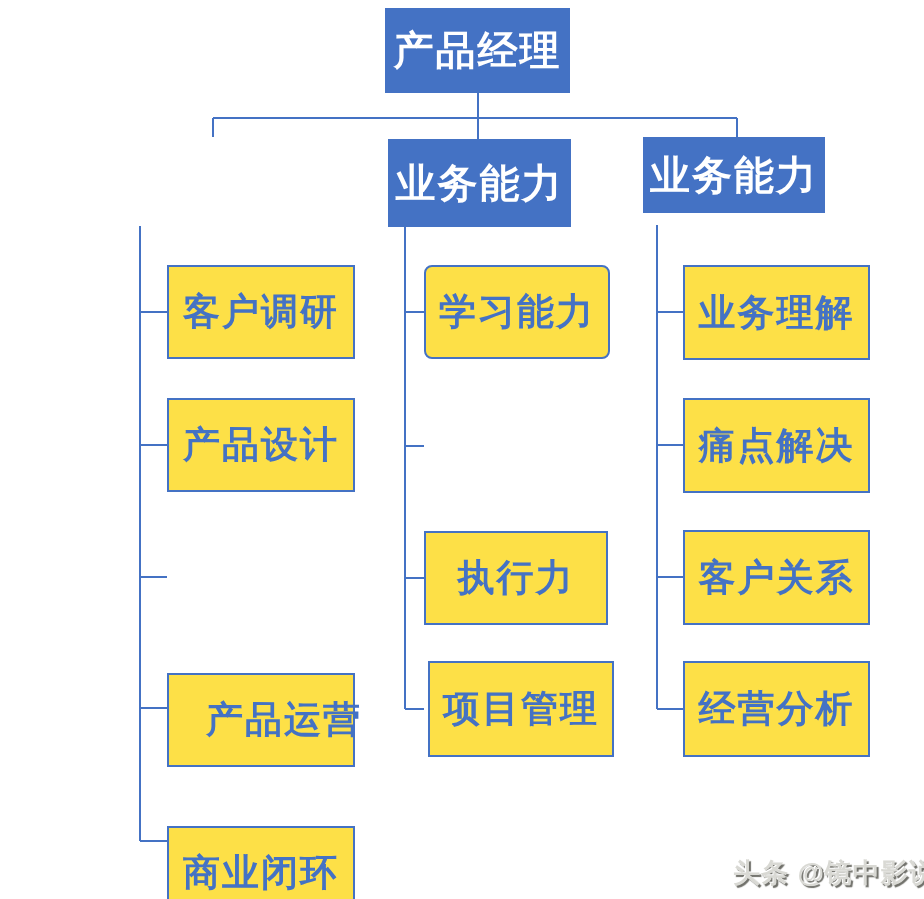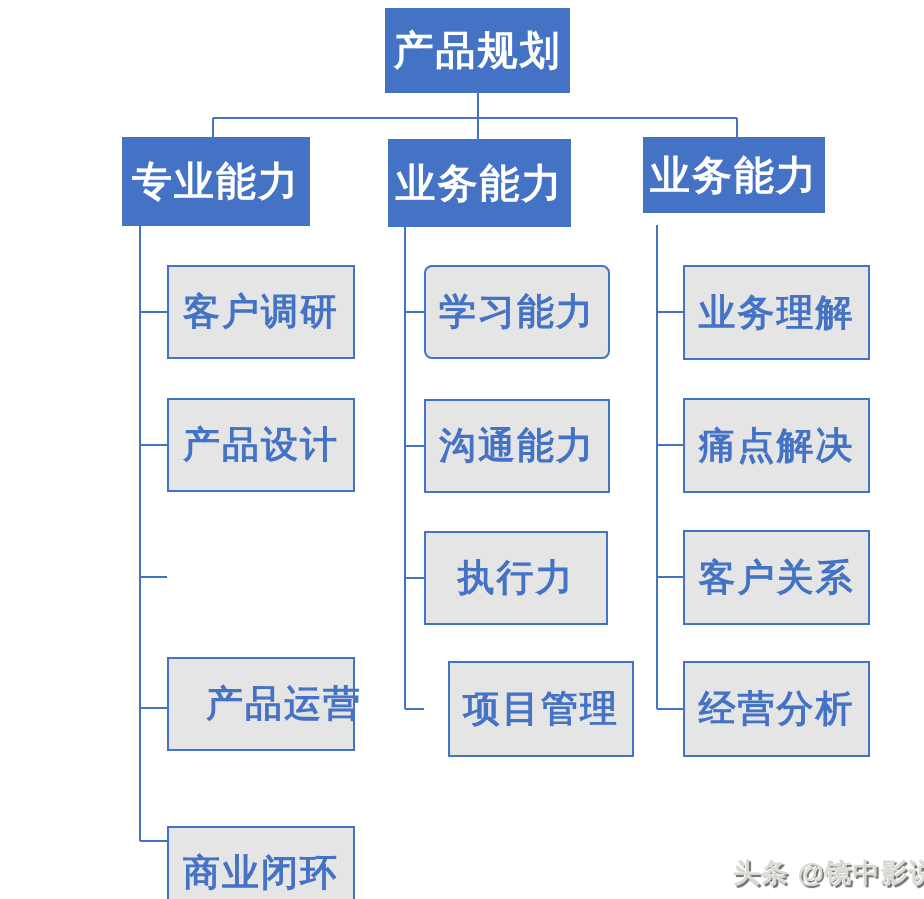--- a/index.html
+++ b/index.html
@@ -27,41 +27,41 @@
     white-space: nowrap;
     box-sizing: border-box;
     text-align: center;
   }
   .filled {
     background: var(--primary, #4472C4);
     color: var(--filled-text, #ffffff);
     font-size: 40px;
   }
   .outlined {
-    background: #e5e5e5;
+    background: #fde047;
     border: 2px solid var(--primary, #4472C4);
     color: var(--primary, #4472C4);
     font-size: 37px;
   }
   
   .root { left: 385px; top: 8px;   width: 185px; height: 85px; }
   .b0   { left: 122px; top: 137px; width: 188px; height: 89px; }
   .b1   { left: 388px; top: 139px; width: 183px; height: 88px; }
   .b2   { left: 643px; top: 137px; width: 182px; height: 76px; }
   
   .c10 { left: 167px; top: 265px; width: 188px; height: 94px; }
   .c11 { left: 167px; top: 398px; width: 188px; height: 94px; font-family: Liberation Mono, monospace; }
   .c12 { left: 167px; top: 530px; width: 188px; height: 94px; }
-  .c13 { left: 167px; top: 657px; width: 188px; height: 94px; padding-left: 46px; }
+  .c13 { left: 167px; top: 673px; width: 188px; height: 94px; padding-left: 46px; }
   .c14 { left: 167px; top: 794px; width: 188px; height: 94px; margin-top: 32px; }
   
   .c20 { left: 424px; top: 265px; width: 186px; height: 94px; border-radius: 8px; }
   .c21 { left: 424px; top: 399px; width: 186px; height: 94px; }
   .c22 { left: 424px; top: 531px; width: 184px; height: 94px; }
-  .c23 { left: 448px; top: 661px; width: 186px; height: 96px; }
+  .c23 { left: 428px; top: 661px; width: 186px; height: 96px; }
   
   .c30 { left: 683px; top: 265px; width: 187px; height: 95px; }
   .c31 { left: 683px; top: 398px; width: 187px; height: 95px; }
   .c32 { left: 683px; top: 530px; width: 187px; height: 95px; }
   .c33 { left: 683px; top: 661px; width: 187px; height: 96px; }
   .watermark {
     position: absolute;
     left: 733px;
     top: 855px;
     font-size: 27px;
@@ -81,33 +81,31 @@
 
     <path fill="none" stroke="currentColor" stroke-width="2" d="M478 93 V118 M213 118 H737 M213 118 V137 M478 118 V139 M737 118 V137"></path>
 
     <path fill="none" stroke="currentColor" stroke-width="2" d="M140 226 V841 M140 312 H167 M140 445 H167 M140 577 H167 M140 708 H167 M140 841 H167"></path>
 
     <path fill="none" stroke="currentColor" stroke-width="2" d="M405 227 V709 M405 312 H424 M405 446 H424 M405 578 H424 M405 709 H424"></path>
 
     <path fill="none" stroke="currentColor" stroke-width="2" d="M657 225 V709 M657 312 H683 M657 445 H683 M657 577 H683 M657 709 H683"></path>
   </svg>
 
-  <div class="node filled root">产品规划</div>
+  <div class="node filled root">产品经理</div>
 
-  <div class="node filled b0">专业能力</div>
   <div class="node filled b1">业务能力</div>
   <div class="node filled b2">业务能力</div>
 
   <div class="node outlined c10">客户调研</div>
   <div class="node outlined c11">产品设计</div>
   <div class="node outlined c13">产品运营</div>
   <div class="node outlined c14">商业闭环</div>
 
   <div class="node outlined c20">学习能力</div>
-  <div class="node outlined c21">沟通能力</div>
   <div class="node outlined c22">执行力</div>
   <div class="node outlined c23">项目管理</div>
 
   <div class="node outlined c31">痛点解决</div>
   <div class="node outlined c30">业务理解</div>
   <div class="node outlined c32">客户关系</div>
   <div class="node outlined c33">经营分析</div>
 
   <div class="watermark">头条 @镜中影说</div>
 

